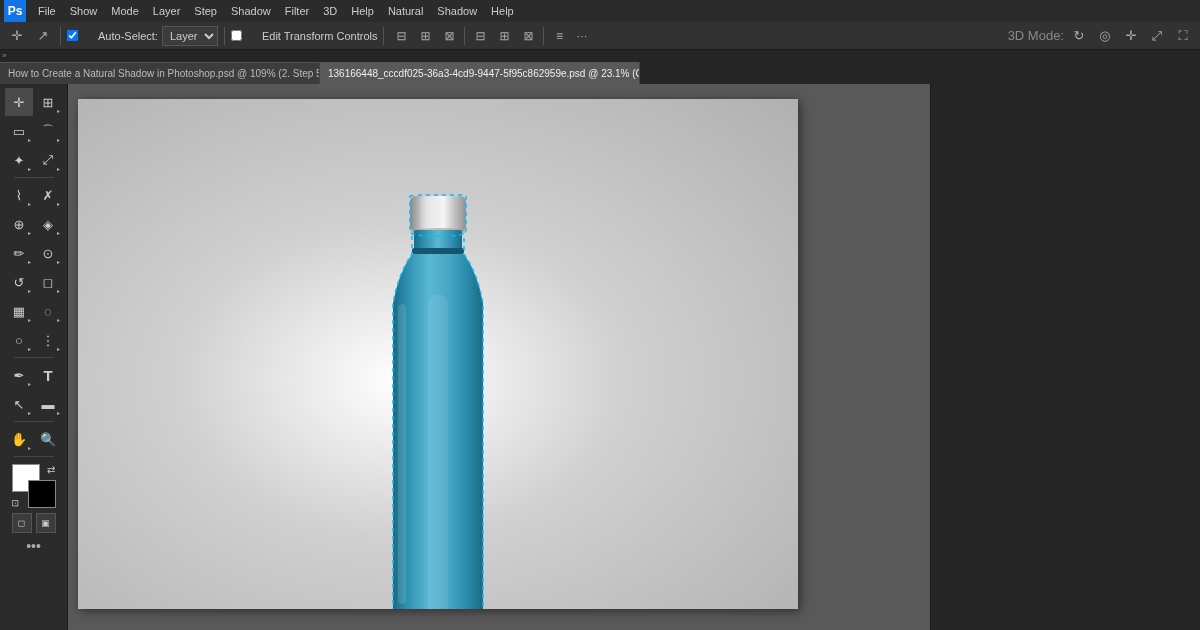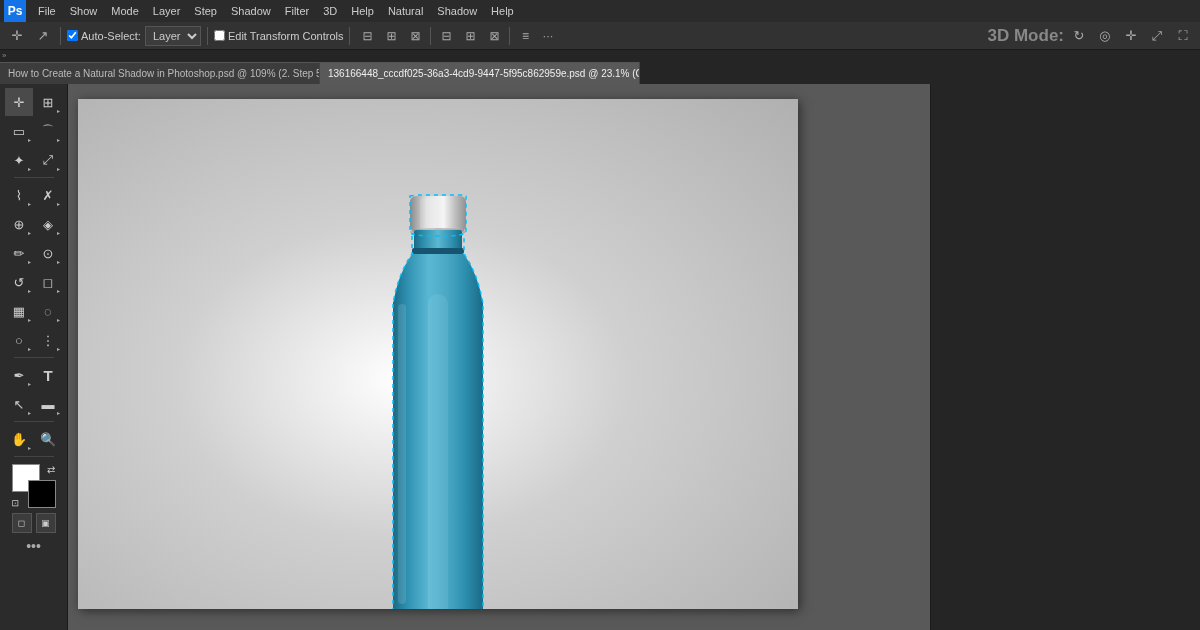--- a/index.html
+++ b/index.html
@@ -66,21 +66,21 @@
     }
     .options-separator {
       width: 1px;
       height: 18px;
       background: #555;
       margin: 0 2px;
     }
     .options-checkbox-label {
       display: flex;
       align-items: center;
-      gap: 3px;
+      gap: 20px;
       font-size: 11px;
       color: #ccc;
     }
     .options-checkbox-label input[type=checkbox] {
       width: 11px;
       height: 11px;
     }
     .options-select {
       background: #3c3c3c;
       border: 1px solid #555;
@@ -101,22 +101,21 @@
       border: 1px solid transparent;
       color: #aaa;
       font-size: 12px;
       cursor: pointer;
       display: flex;
       align-items: center;
       justify-content: center;
     }
     .options-3d {
       color: #888;
-      font-size: 17px;
-      font-weight: bold;
+      font-size: 13px;
     }
     .options-more {
       font-size: 11px;
       color: #aaa;
       cursor: pointer;
       margin-left: 2px;
     }
 
     
     #collapse-arrow {

